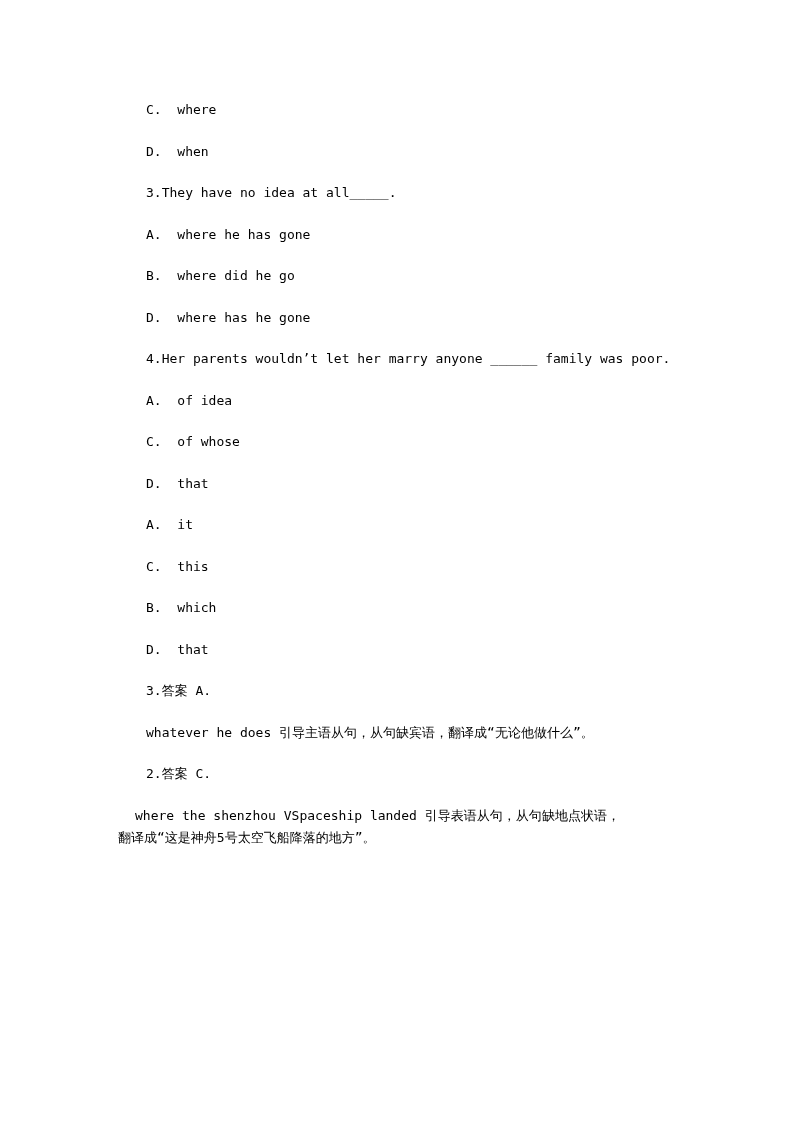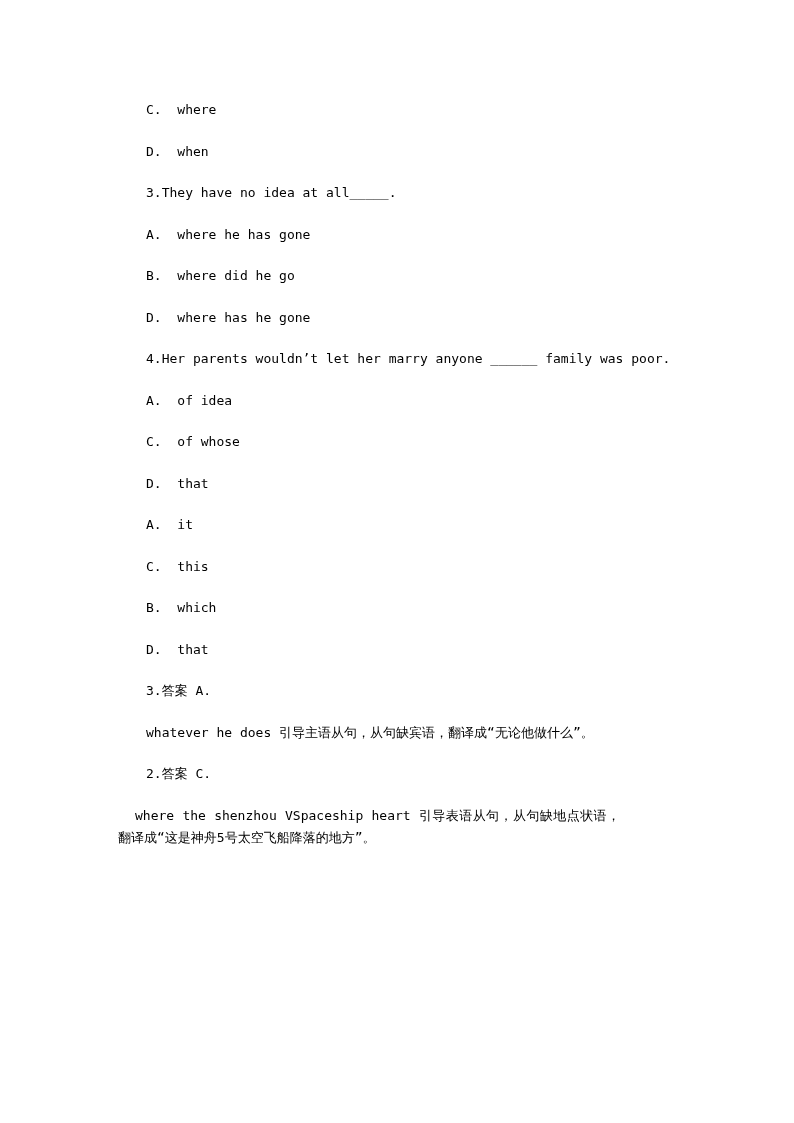--- a/index.html
+++ b/index.html
@@ -53,15 +53,15 @@
       <p class="line">A.  of idea</p>
       <p class="line">C.  of whose</p>
       <p class="line">D.  that</p>
       <p class="line">A.  it</p>
       <p class="line">C.  this</p>
       <p class="line">B.  which</p>
       <p class="line">D.  that</p>
       <p class="line">3.答案 A.</p>
       <p class="line">whatever he does 引导主语从句，从句缺宾语，翻译成“无论他做什么”。</p>
       <p class="line">2.答案 C.</p>
-      <p class="line wrap">where the shenzhou VSpaceship heart 引导表语从句，从句缺地点状语，翻译成“这是神舟5号太空飞船降落的地方”。</p>
+      <p class="line wrap">where the shenzhou VSpaceship landed 引导表语从句，从句缺地点状语，翻译成“这是神舟5号太空飞船降落的地方”。</p>
     </div>
 </div>
 
 </body></html>

